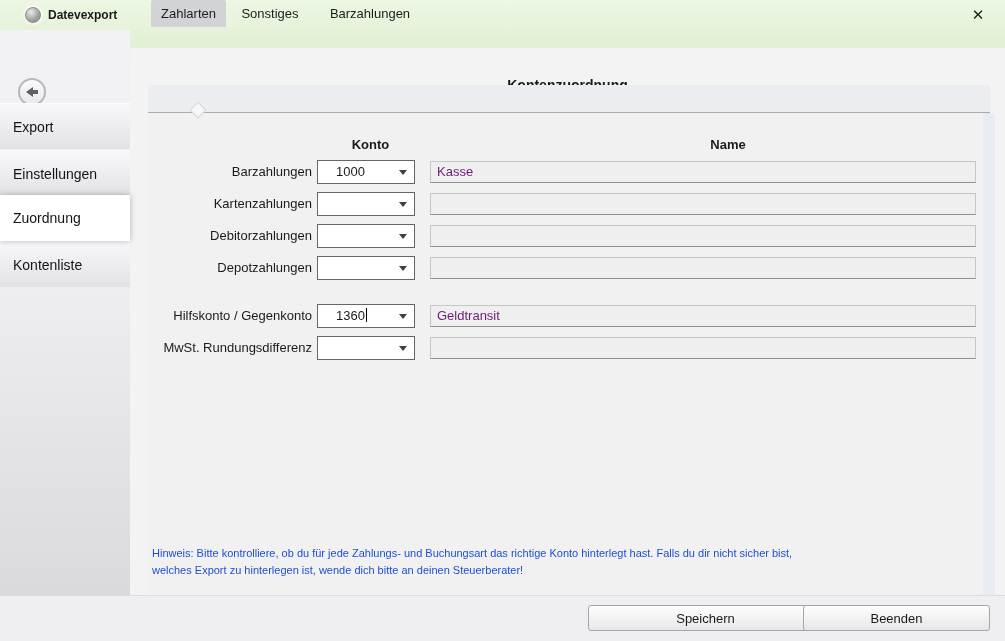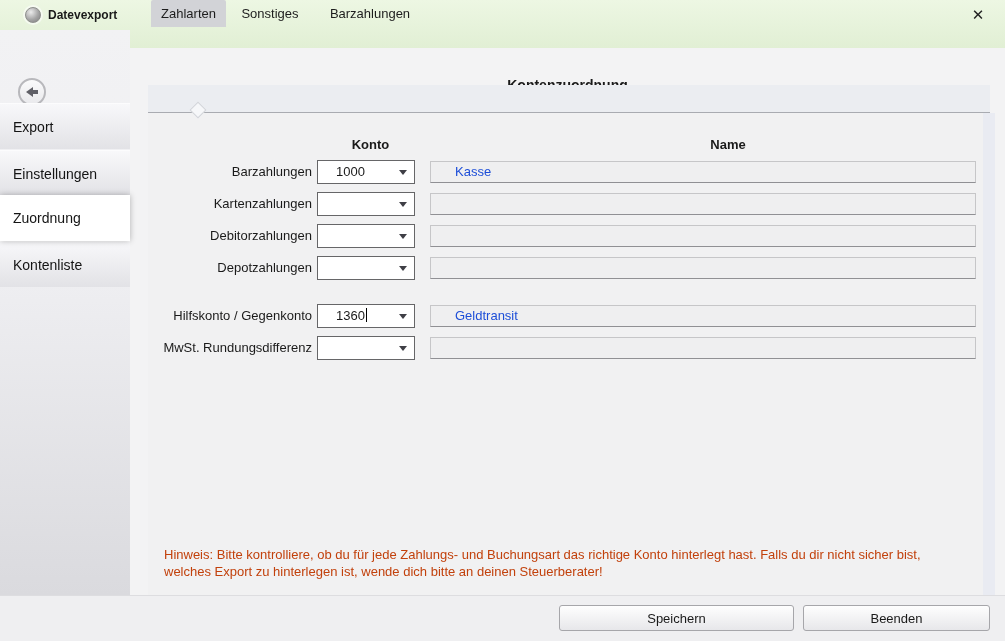--- a/index.html
+++ b/index.html
@@ -57,31 +57,31 @@
   .row-label { position:absolute; left:0; top:0; width:164px; height:24px; line-height:24px;
                text-align:right; font-size:13px; }
   .combo { position:absolute; left:169px; top:0; width:98px; height:24px; background:#ffffff;
            border:1px solid #666668; font-size:13px; line-height:22px; padding-left:18px; cursor:default; }
   .combo-arrow { position:absolute; right:7px; top:9px; width:0; height:0;
                  border-left:4px solid transparent; border-right:4px solid transparent;
                  border-top:5px solid #3f3f46; }
   .caret { display:inline-block; width:1px; height:14px; background:#000; vertical-align:-2px; margin-left:1px; }
   .name-field { position:absolute; left:282px; top:1px; width:546px; height:22px; background:#efeff0;
                 border:1px solid #c6c6c8; border-bottom-color:#909094; font-size:13px; line-height:20px;
-                padding-left:24px; color:#1d4ed8; }
+                padding-left:6px; color:#701a75; }
 
-  .hint-line { position:absolute; left:164px; font-size:13px; white-space:nowrap; color:#c2410c; }
+  .hint-line { position:absolute; left:152px; font-size:11px; white-space:nowrap; color:#1d4ed8; }
 
   
   .bottombar { position:absolute; left:0; top:595px; width:1005px; height:46px; background:#efeff1;
                border-top:1px solid #dddde0; }
   .btn { position:absolute; top:9px; height:26px; border:1px solid #a6a6aa; border-radius:3px;
          background:linear-gradient(180deg,#fefefe,#e7e7ea); font-size:13px; color:#1a1a1a;
          display:flex; align-items:center; justify-content:center; cursor:default; }
-  .btn-save { left:559px; width:235px; }
+  .btn-save { left:588px; width:235px; }
   .btn-exit { left:803px; width:187px; }
 </style>
 </head>
 <body>
 
 <div id="app">
 
   <div class="titlebar">
     <div class="app-icon"></div>
     <div class="title-text">Datevexport</div>

